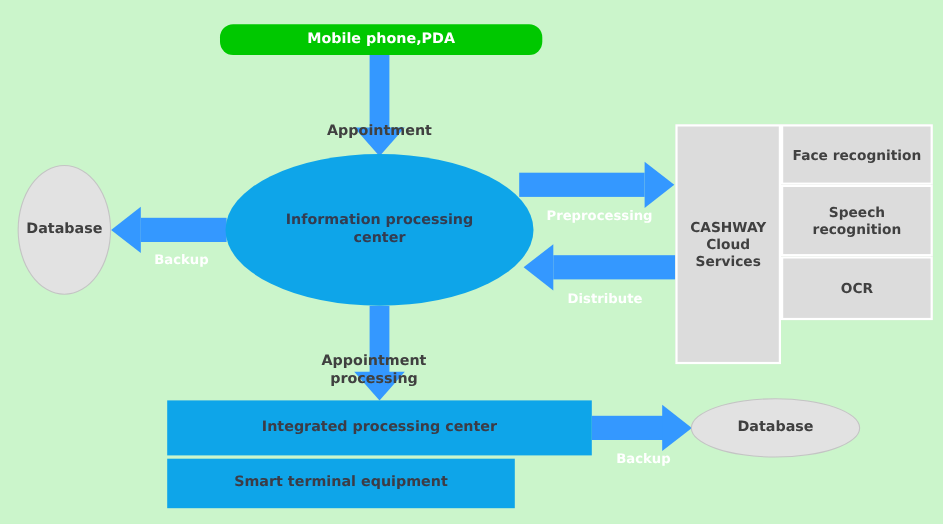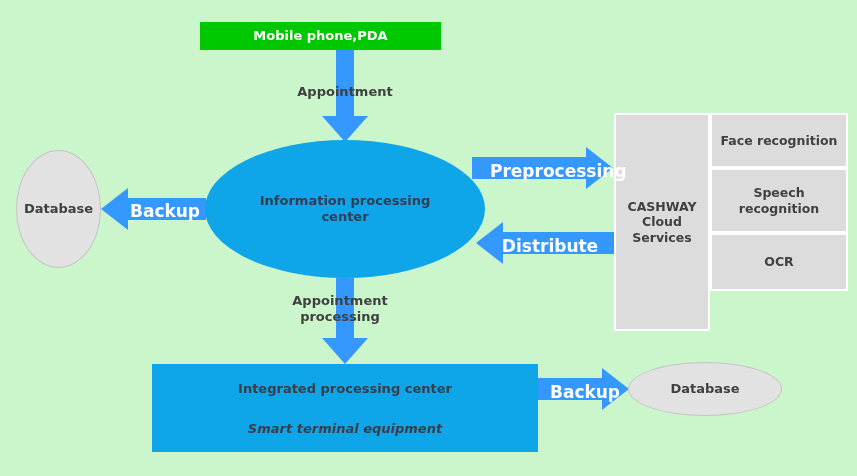--- a/index.html
+++ b/index.html
@@ -51,23 +51,24 @@
     border-bottom: 21px solid transparent;
     border-left: 27px solid #3498ff;
   }
   .edge-label {
     position: absolute;
     font-weight: bold;
     text-align: center;
     white-space: pre-line;
     line-height: 1.25;
     z-index: 5;
+    margin-top: 28px;
   }
   .dark-label  { color: #404040; font-size: 13px; }
-  .white-label { color: #ffffff; font-size: 17px; }
+  .white-label { color: #ffffff; font-size: 12px; }
 </style>
 </head>
 <body>
 
 <div class="canvas">
 
   <div class="shaft" style="left:336px; top:50px; width:18px; height:68px;"></div>
   <div class="head head-down" style="left:322px; top:116px;"></div>
   <div class="edge-label dark-label" style="left:265px; top:84px; width:160px;">Appointment</div>
 
@@ -85,36 +86,36 @@
 
   <div class="shaft" style="left:336px; top:278px; width:18px; height:61px;"></div>
   <div class="head head-down" style="left:322px; top:338px;"></div>
   <div class="edge-label dark-label" style="left:260px; top:293px; width:160px;">Appointment
 processing</div>
 
   <div class="shaft" style="left:538px; top:378px; width:66px; height:22px;"></div>
   <div class="head head-right" style="left:602px; top:368px;"></div>
   <div class="edge-label white-label" style="left:545px; top:382px; width:80px;">Backup</div>
 
-  <div class="node green-box" style="left:200px; top:22px; width:241px; height:28px;">Mobile phone,PDA</div>
+  <div class="node green-box" style="left:200px; top:22px; width:293px; height:28px;border-radius:12px;">Mobile phone,PDA</div>
 
   <div class="node ellipse blue-ellipse" style="left:205px; top:140px; width:280px; height:138px; padding:0 30px;">Information processing center</div>
 
   <div class="node ellipse gray-ellipse" style="left:16px; top:150px; width:85px; height:118px;">Database</div>
 
   <div class="node gray-box" style="left:614px; top:113px; width:96px; height:218px;">CASHWAY
 Cloud
 Services</div>
 
   <div class="node gray-box" style="left:710px; top:113px; width:138px; height:55px;">Face recognition</div>
 
   <div class="node gray-box" style="left:710px; top:233px; width:138px; height:58px;">OCR</div>
 
   <div class="node gray-box" style="left:710px; top:168px; width:138px; height:65px;">Speech
 recognition</div>
 
   <div class="node blue-box" style="left:152px; top:364px; width:386px; height:50px;">Integrated processing center</div>
 
-  <div class="node blue-box" style="left:152px; top:407px; width:386px; height:45px;font-style:italic;">Smart terminal equipment</div>
+  <div class="node blue-box" style="left:152px; top:417px; width:316px; height:45px;">Smart terminal equipment</div>
 
   <div class="node ellipse gray-ellipse" style="left:628px; top:362px; width:154px; height:54px;">Database</div>
 
 </div>
 
 </body></html>

